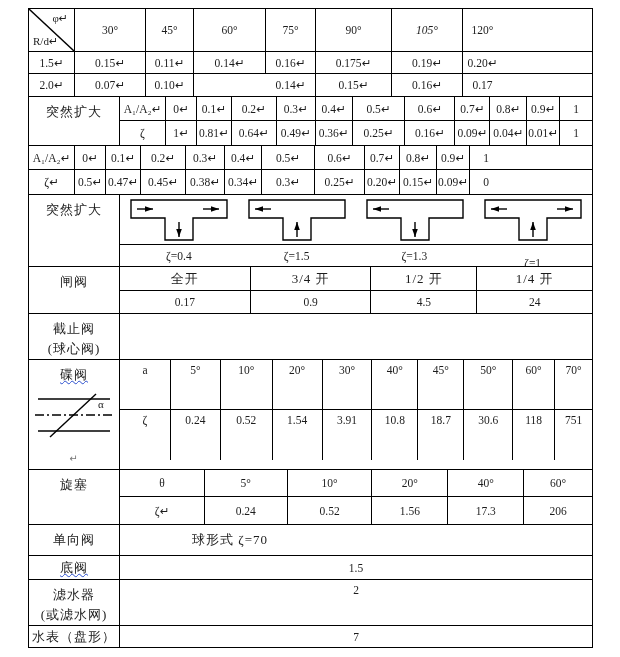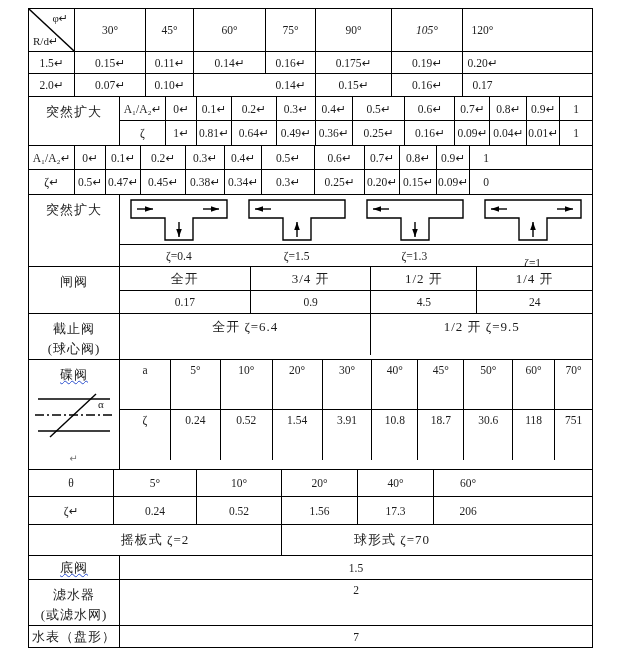--- a/index.html
+++ b/index.html
@@ -159,26 +159,20 @@
           <div class="cells"><div class="c" style="width: 131px;">0.17</div><div class="c" style="width: 121px;">0.9</div><div class="c" style="width: 106px;">4.5</div><div class="c" style="width: 115px;">24</div></div>
         </div>
       </div>
     </div>
 
     <div class="sec">
       <div class="lbl">
         <span>截止阀</span>
         <span>(球心阀)</span>
       </div>
-      <div class="body">
-        <div class="row" style="height:41px">
-          <div class="c top cn" style="width:252px">全开 ζ=6.4</div>
-          <div class="c top cn" style="width:221px">1/2 开 ζ=9.5</div>
-        </div>
-      </div>
     </div>
 
     <div class="sec">
       <div class="lbl">
         <span class="squig">碟阀</span>
         <svg class="bfly" width="84" height="52" viewBox="0 0 84 52">
           <line x1="6" y1="10" x2="78" y2="10"></line>
           <line x1="6" y1="42" x2="78" y2="42"></line>
           <line x1="3" y1="26" x2="81" y2="26" stroke-dasharray="9,3,2,3"></line>
           <line x1="18" y1="48" x2="64" y2="5"></line>
@@ -192,36 +186,37 @@
           <div class="cells"><div class="c top" style="width: 50px;">5°</div><div class="c top" style="width: 52px;">10°</div><div class="c top" style="width: 50px;">20°</div><div class="c top" style="width: 50px;">30°</div><div class="c top" style="width: 46px;">40°</div><div class="c top" style="width: 46px;">45°</div><div class="c top" style="width: 49px;">50°</div><div class="c top" style="width: 42px;">60°</div><div class="c top" style="width: 37px;">70°</div></div>
         </div>
         <div class="row" style="height:50px">
           <div class="c top" style="width:51px">ζ</div>
           <div class="cells"><div class="c top" style="width: 50px;">0.24</div><div class="c top" style="width: 52px;">0.52</div><div class="c top" style="width: 50px;">1.54</div><div class="c top" style="width: 50px;">3.91</div><div class="c top" style="width: 46px;">10.8</div><div class="c top" style="width: 46px;">18.7</div><div class="c top" style="width: 49px;">30.6</div><div class="c top" style="width: 42px;">118</div><div class="c top" style="width: 37px;">751</div></div>
         </div>
       </div>
     </div>
 
     <div class="sec">
+      <div class="lbl">旋塞</div>
       <div class="body">
         <div class="row" style="height:27px">
           <div class="c" style="width:85px">θ</div>
           <div class="cells"><div class="c" style="width: 83px;">5°</div><div class="c" style="width: 85px;">10°</div><div class="c" style="width: 76px;">20°</div><div class="c" style="width: 76px;">40°</div><div class="c" style="width: 68px;">60°</div></div>
         </div>
         <div class="row" style="height:27px">
           <div class="c" style="width:85px">ζ↵</div>
           <div class="cells"><div class="c" style="width: 83px;">0.24</div><div class="c" style="width: 85px;">0.52</div><div class="c" style="width: 76px;">1.56</div><div class="c" style="width: 76px;">17.3</div><div class="c" style="width: 68px;">206</div></div>
         </div>
       </div>
     </div>
 
     <div class="sec">
+      <div class="lbl mid">单向阀</div>
       <div class="body">
         <div class="row" style="height:30px">
-          <div class="c cn" style="width:253px">摇板式 ζ=2</div>
           <div class="c cn" style="width:220px">球形式 ζ=70</div>
         </div>
       </div>
     </div>
 
 
     <div class="sec">
       <div class="lbl mid">
         <span class="squig">底阀</span>
       </div>

